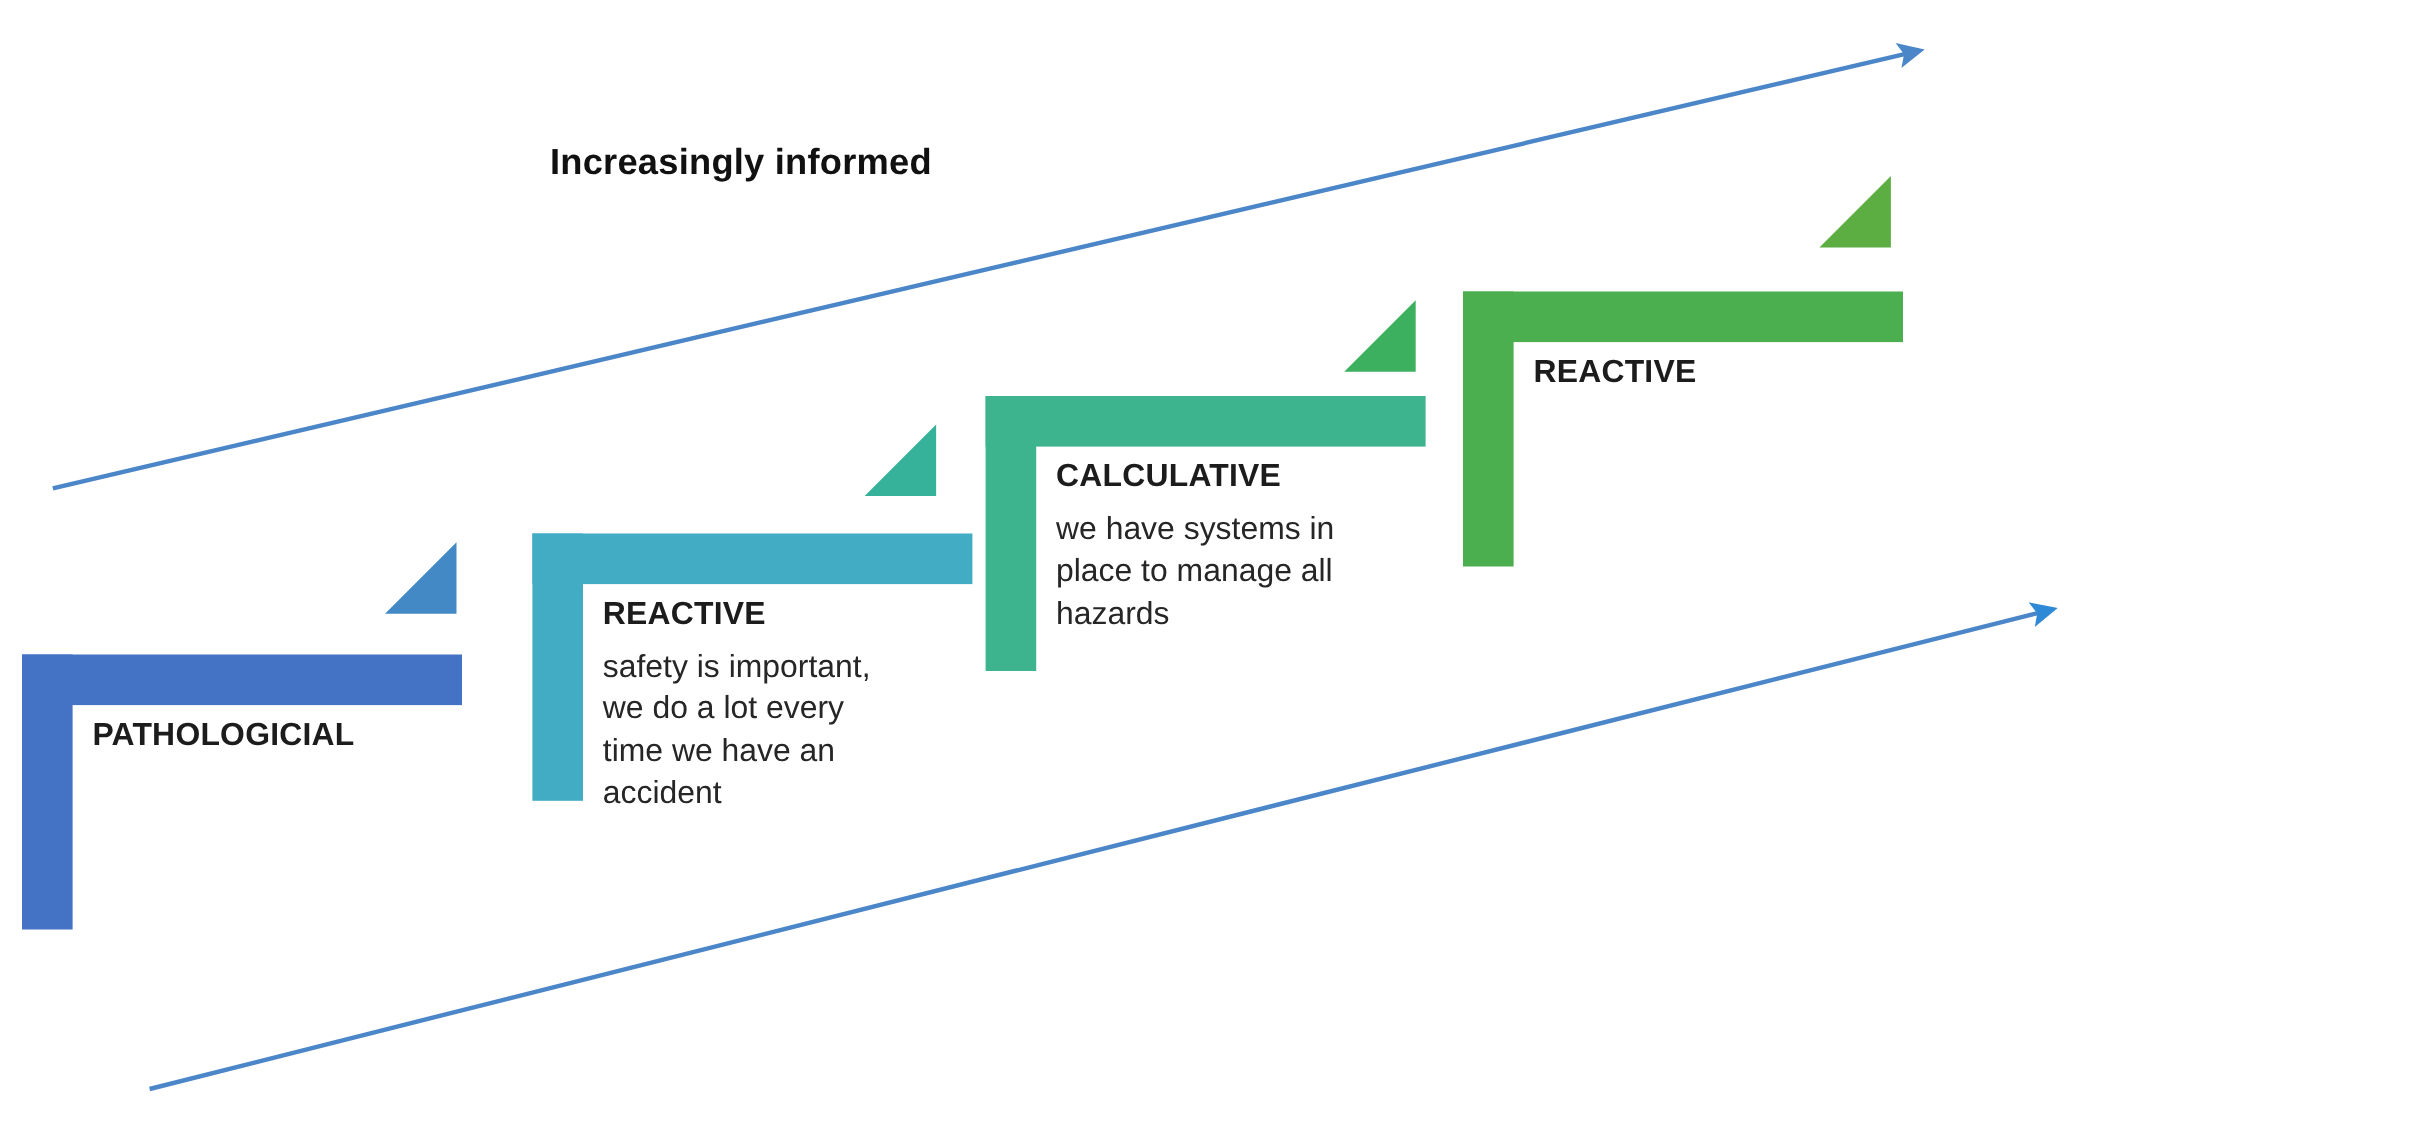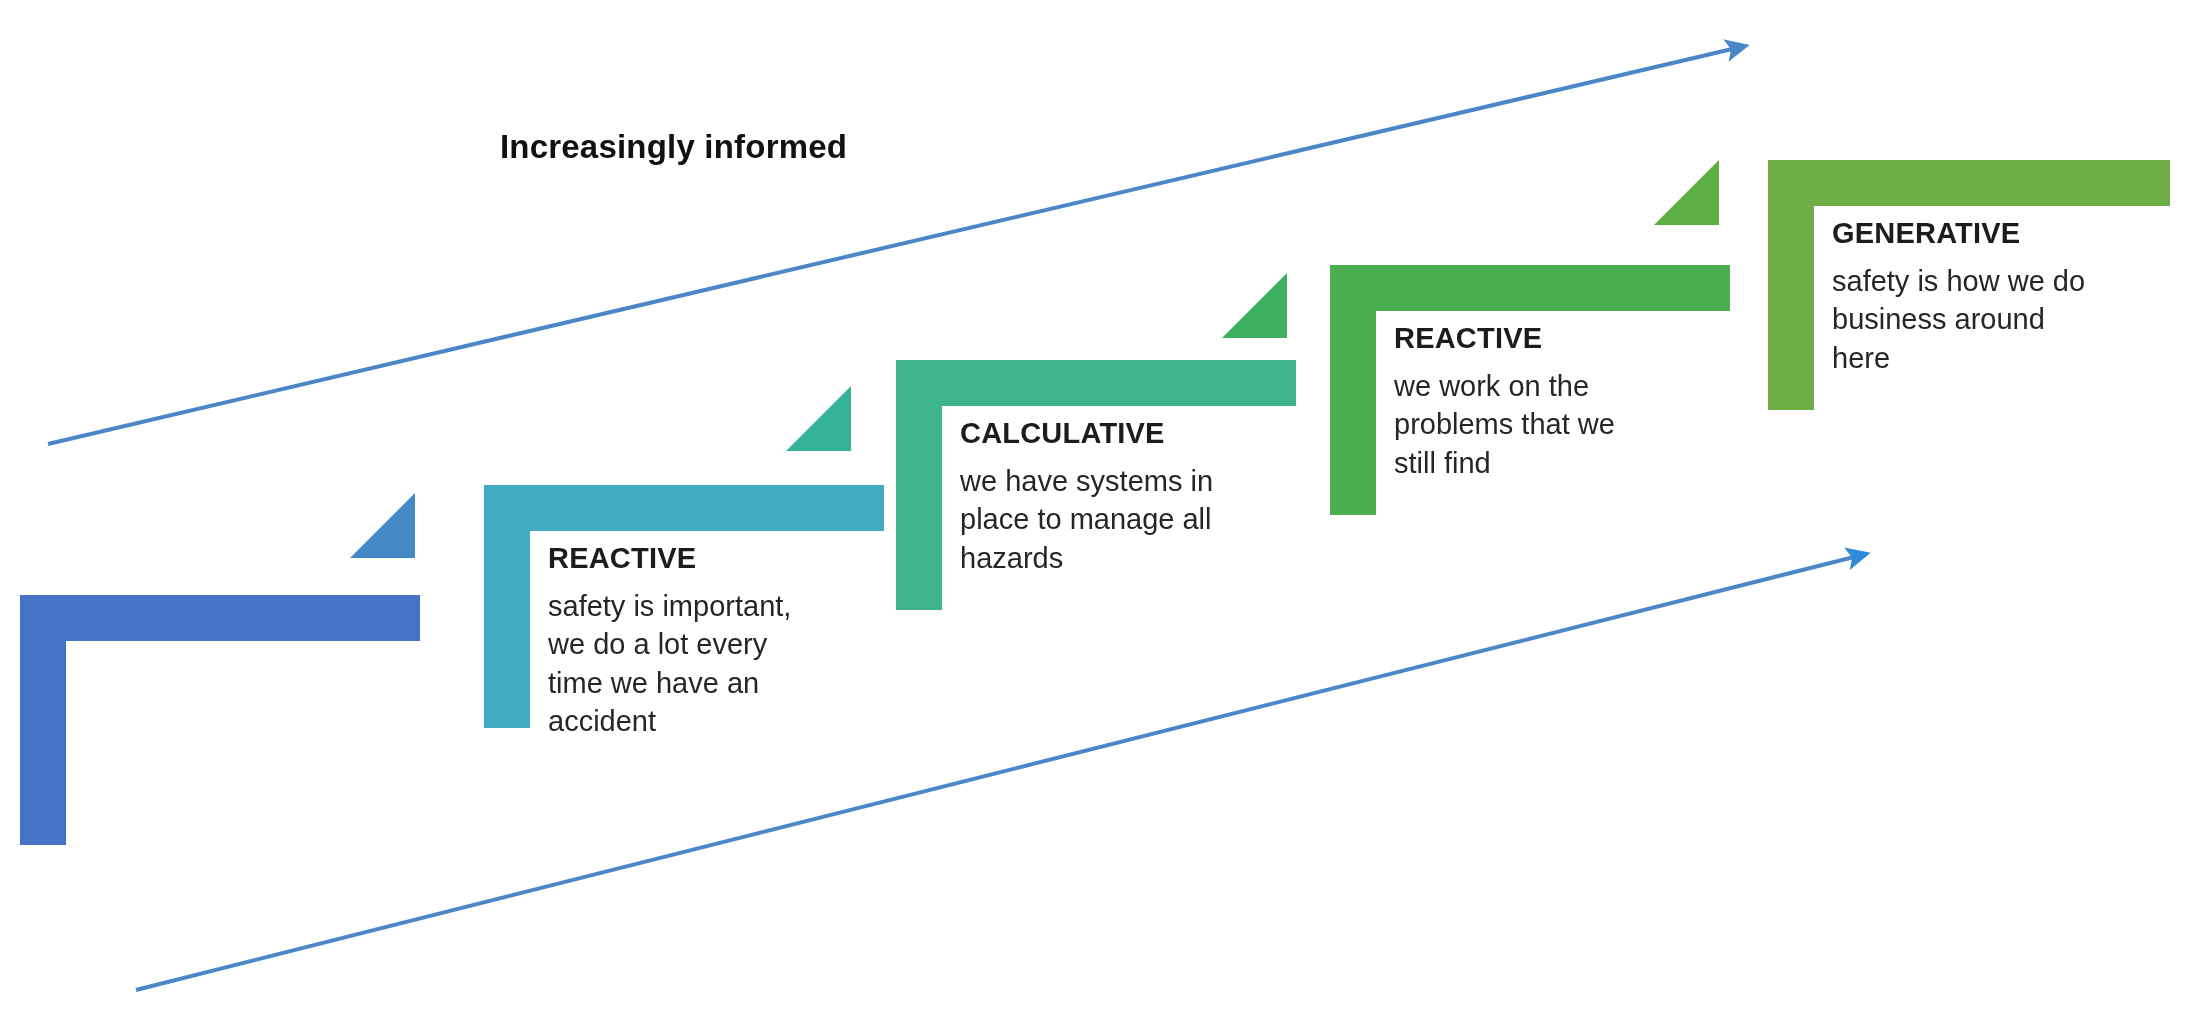--- a/index.html
+++ b/index.html
@@ -108,20 +108,21 @@
 
   <div class="connector-triangle" id="conn-0" style="left: 350px; top: 493px; border-width: 65px 65px 0px 0px; border-top-style: solid; border-top-color: transparent; border-right-style: solid; border-right-color: rgb(67, 137, 197); border-left-style: initial; border-left-color: initial; border-bottom-style: initial; border-bottom-color: initial;"></div>
   <div class="connector-triangle" id="conn-1" style="left: 786px; top: 386px; border-width: 65px 65px 0px 0px; border-top-style: solid; border-top-color: transparent; border-right-style: solid; border-right-color: rgb(53, 178, 153); border-left-style: initial; border-left-color: initial; border-bottom-style: initial; border-bottom-color: initial;"></div>
   <div class="connector-triangle" id="conn-2" style="left: 1222px; top: 273px; border-width: 65px 65px 0px 0px; border-top-style: solid; border-top-color: transparent; border-right-style: solid; border-right-color: rgb(60, 176, 94); border-left-style: initial; border-left-color: initial; border-bottom-style: initial; border-bottom-color: initial;"></div>
   <div class="connector-triangle" id="conn-3" style="left: 1654px; top: 160px; border-width: 65px 65px 0px 0px; border-top-style: solid; border-top-color: transparent; border-right-style: solid; border-right-color: rgb(92, 174, 67); border-left-style: initial; border-left-color: initial; border-bottom-style: initial; border-bottom-color: initial;"></div>
 
   <div class="step" id="step-0" style="left: 20px; top: 595px; width: 400px; height: 250px;">
     <div class="step-bar-h" style="width: 400px; background: rgb(68, 114, 196);"></div>
     <div class="step-bar-v" style="height: 250px; background: rgb(68, 114, 196);"></div>
     <div class="step-text">
+      <p class="step-title">PATHOLOGICIAL</p>
     </div>
   </div>
 
   <div class="step" id="step-1" style="left: 484px; top: 485px; width: 400px; height: 243px;">
     <div class="step-bar-h" style="width: 400px; background: rgb(65, 172, 195);"></div>
     <div class="step-bar-v" style="height: 243px; background: rgb(65, 172, 195);"></div>
     <div class="step-text">
       <p class="step-title">REACTIVE</p>
       <p class="step-desc" style="white-space: pre;">safety is important,
 we do a lot every
@@ -139,30 +140,17 @@
 place to manage all
 hazards</p>
     </div>
   </div>
 
   <div class="step" id="step-3" style="left: 1330px; top: 265px; width: 400px; height: 250px;">
     <div class="step-bar-h" style="width: 400px; background: rgb(76, 175, 79);"></div>
     <div class="step-bar-v" style="height: 250px; background: rgb(76, 175, 79);"></div>
     <div class="step-text">
       <p class="step-title">REACTIVE</p>
-      <p class="step-desc" style="white-space: pre;">we work on the
-problems that we
-still find</p>
     </div>
   </div>
 
-  <div class="step" id="step-4" style="left: 1768px; top: 160px; width: 402px; height: 250px;">
-    <div class="step-bar-h" style="width: 402px; background: rgb(111, 174, 70);"></div>
-    <div class="step-bar-v" style="height: 250px; background: rgb(111, 174, 70);"></div>
-    <div class="step-text">
-      <p class="step-title">GENERATIVE</p>
-      <p class="step-desc" style="white-space: pre;">safety is how we do
-business around
-here</p>
-    </div>
-  </div>
 
 </div>
 
 </body></html>

